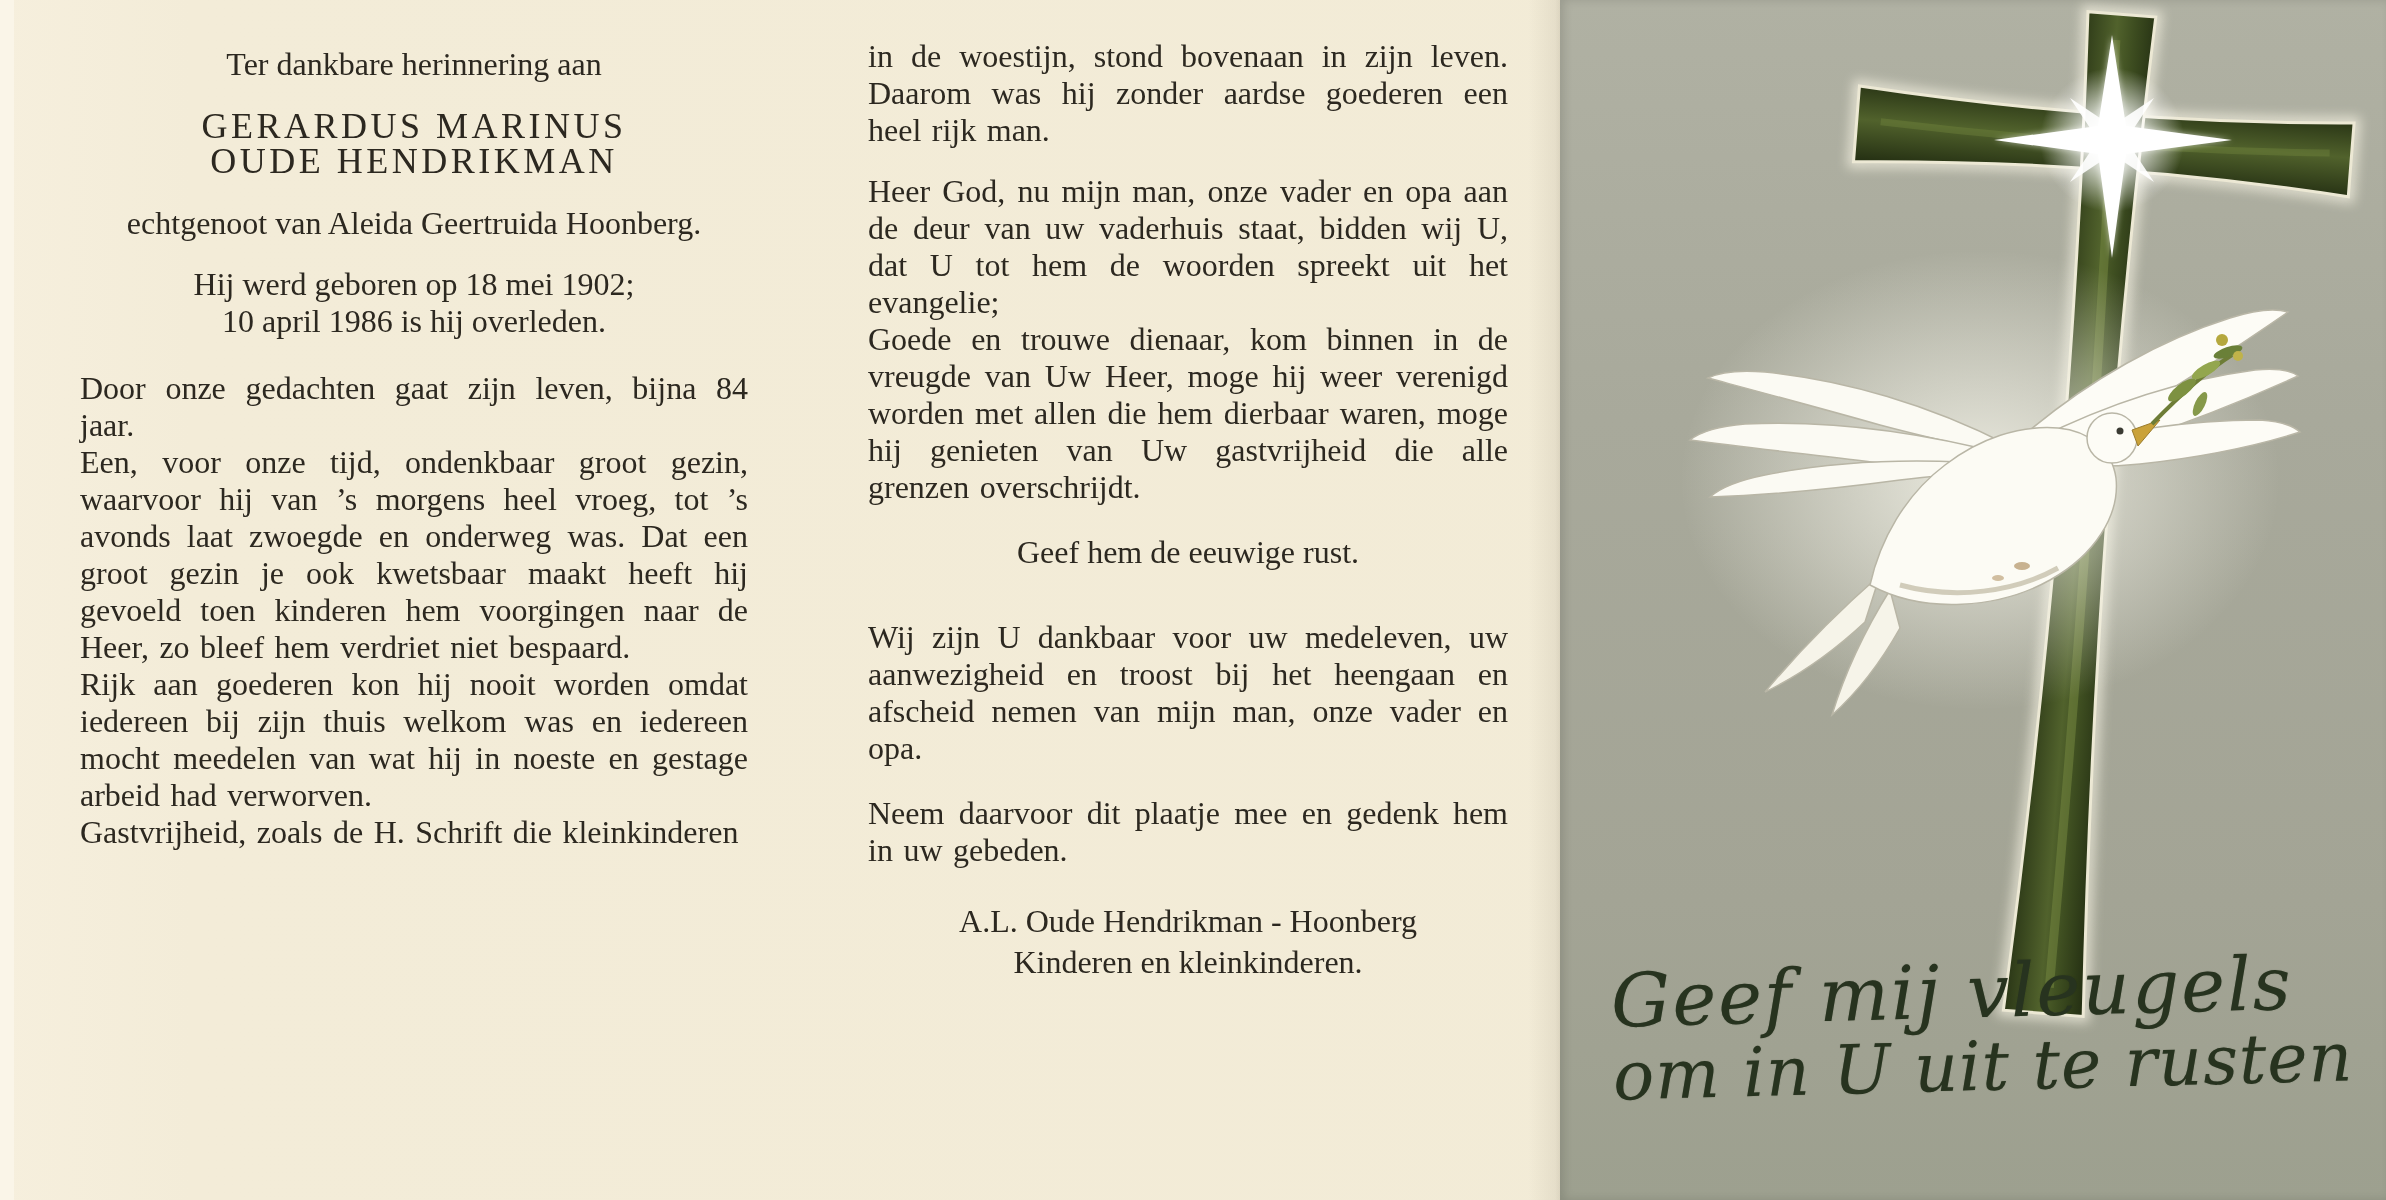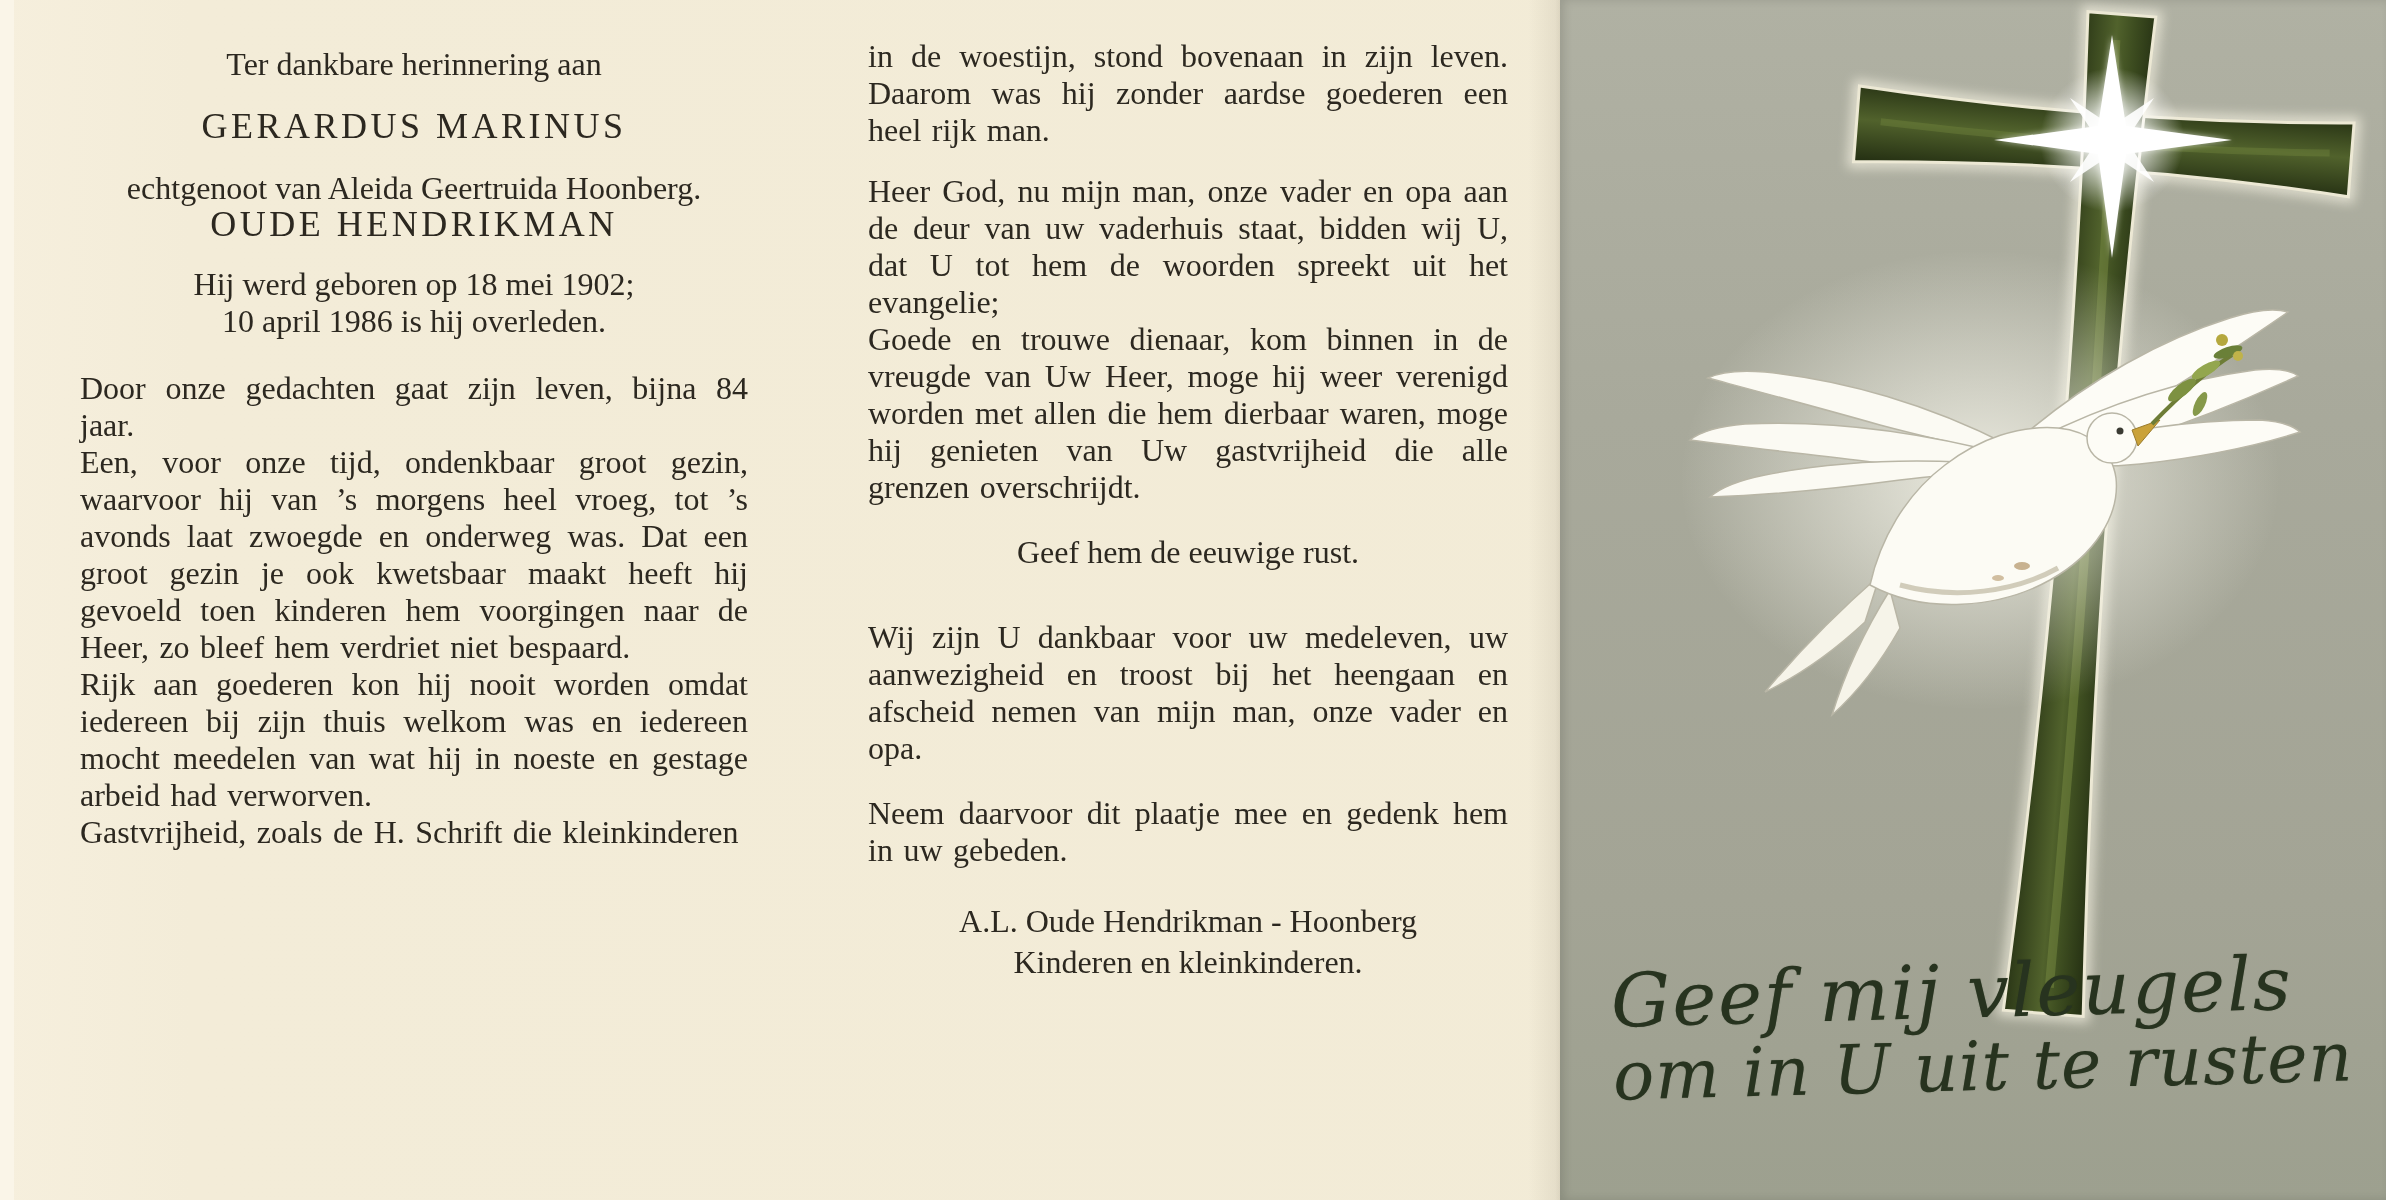--- a/index.html
+++ b/index.html
@@ -58,22 +58,22 @@
 </style>
 </head>
 <body>
 
 <div class="card">
   <div class="edge-strip"></div>
 
   <div class="col col-left">
     <p class="center intro">Ter dankbare herinnering aan</p>
     <p class="center name name1">GERARDUS MARINUS</p>
+    <p class="center name">OUDE HENDRIKMAN</p>
     <p class="center spouse">echtgenoot van Aleida Geertruida Hoonberg.</p>
-    <p class="center name">OUDE HENDRIKMAN</p>
     <p class="center birth">Hij werd geboren op 18 mei 1902;</p>
     <p class="center">10 april 1986 is hij overleden.</p>
     <div class="body-block">
       <p class="body">Door onze gedachten gaat zijn leven, bijna 84 jaar.</p>
       <p class="body">Een, voor onze tijd, ondenkbaar groot gezin, waarvoor hij van ’s morgens heel vroeg, tot ’s avonds laat zwoegde en onderweg was. Dat een groot gezin je ook kwetsbaar maakt heeft hij gevoeld toen kinderen hem voorgingen naar de Heer, zo bleef hem verdriet niet bespaard.</p>
       <p class="body">Rijk aan goederen kon hij nooit worden omdat iedereen bij zijn thuis welkom was en iedereen mocht meedelen van wat hij in noeste en gestage arbeid had verworven.</p>
       <p class="body">Gastvrijheid, zoals de H. Schrift die kleinkinderen</p>
     </div>
   </div>
 

